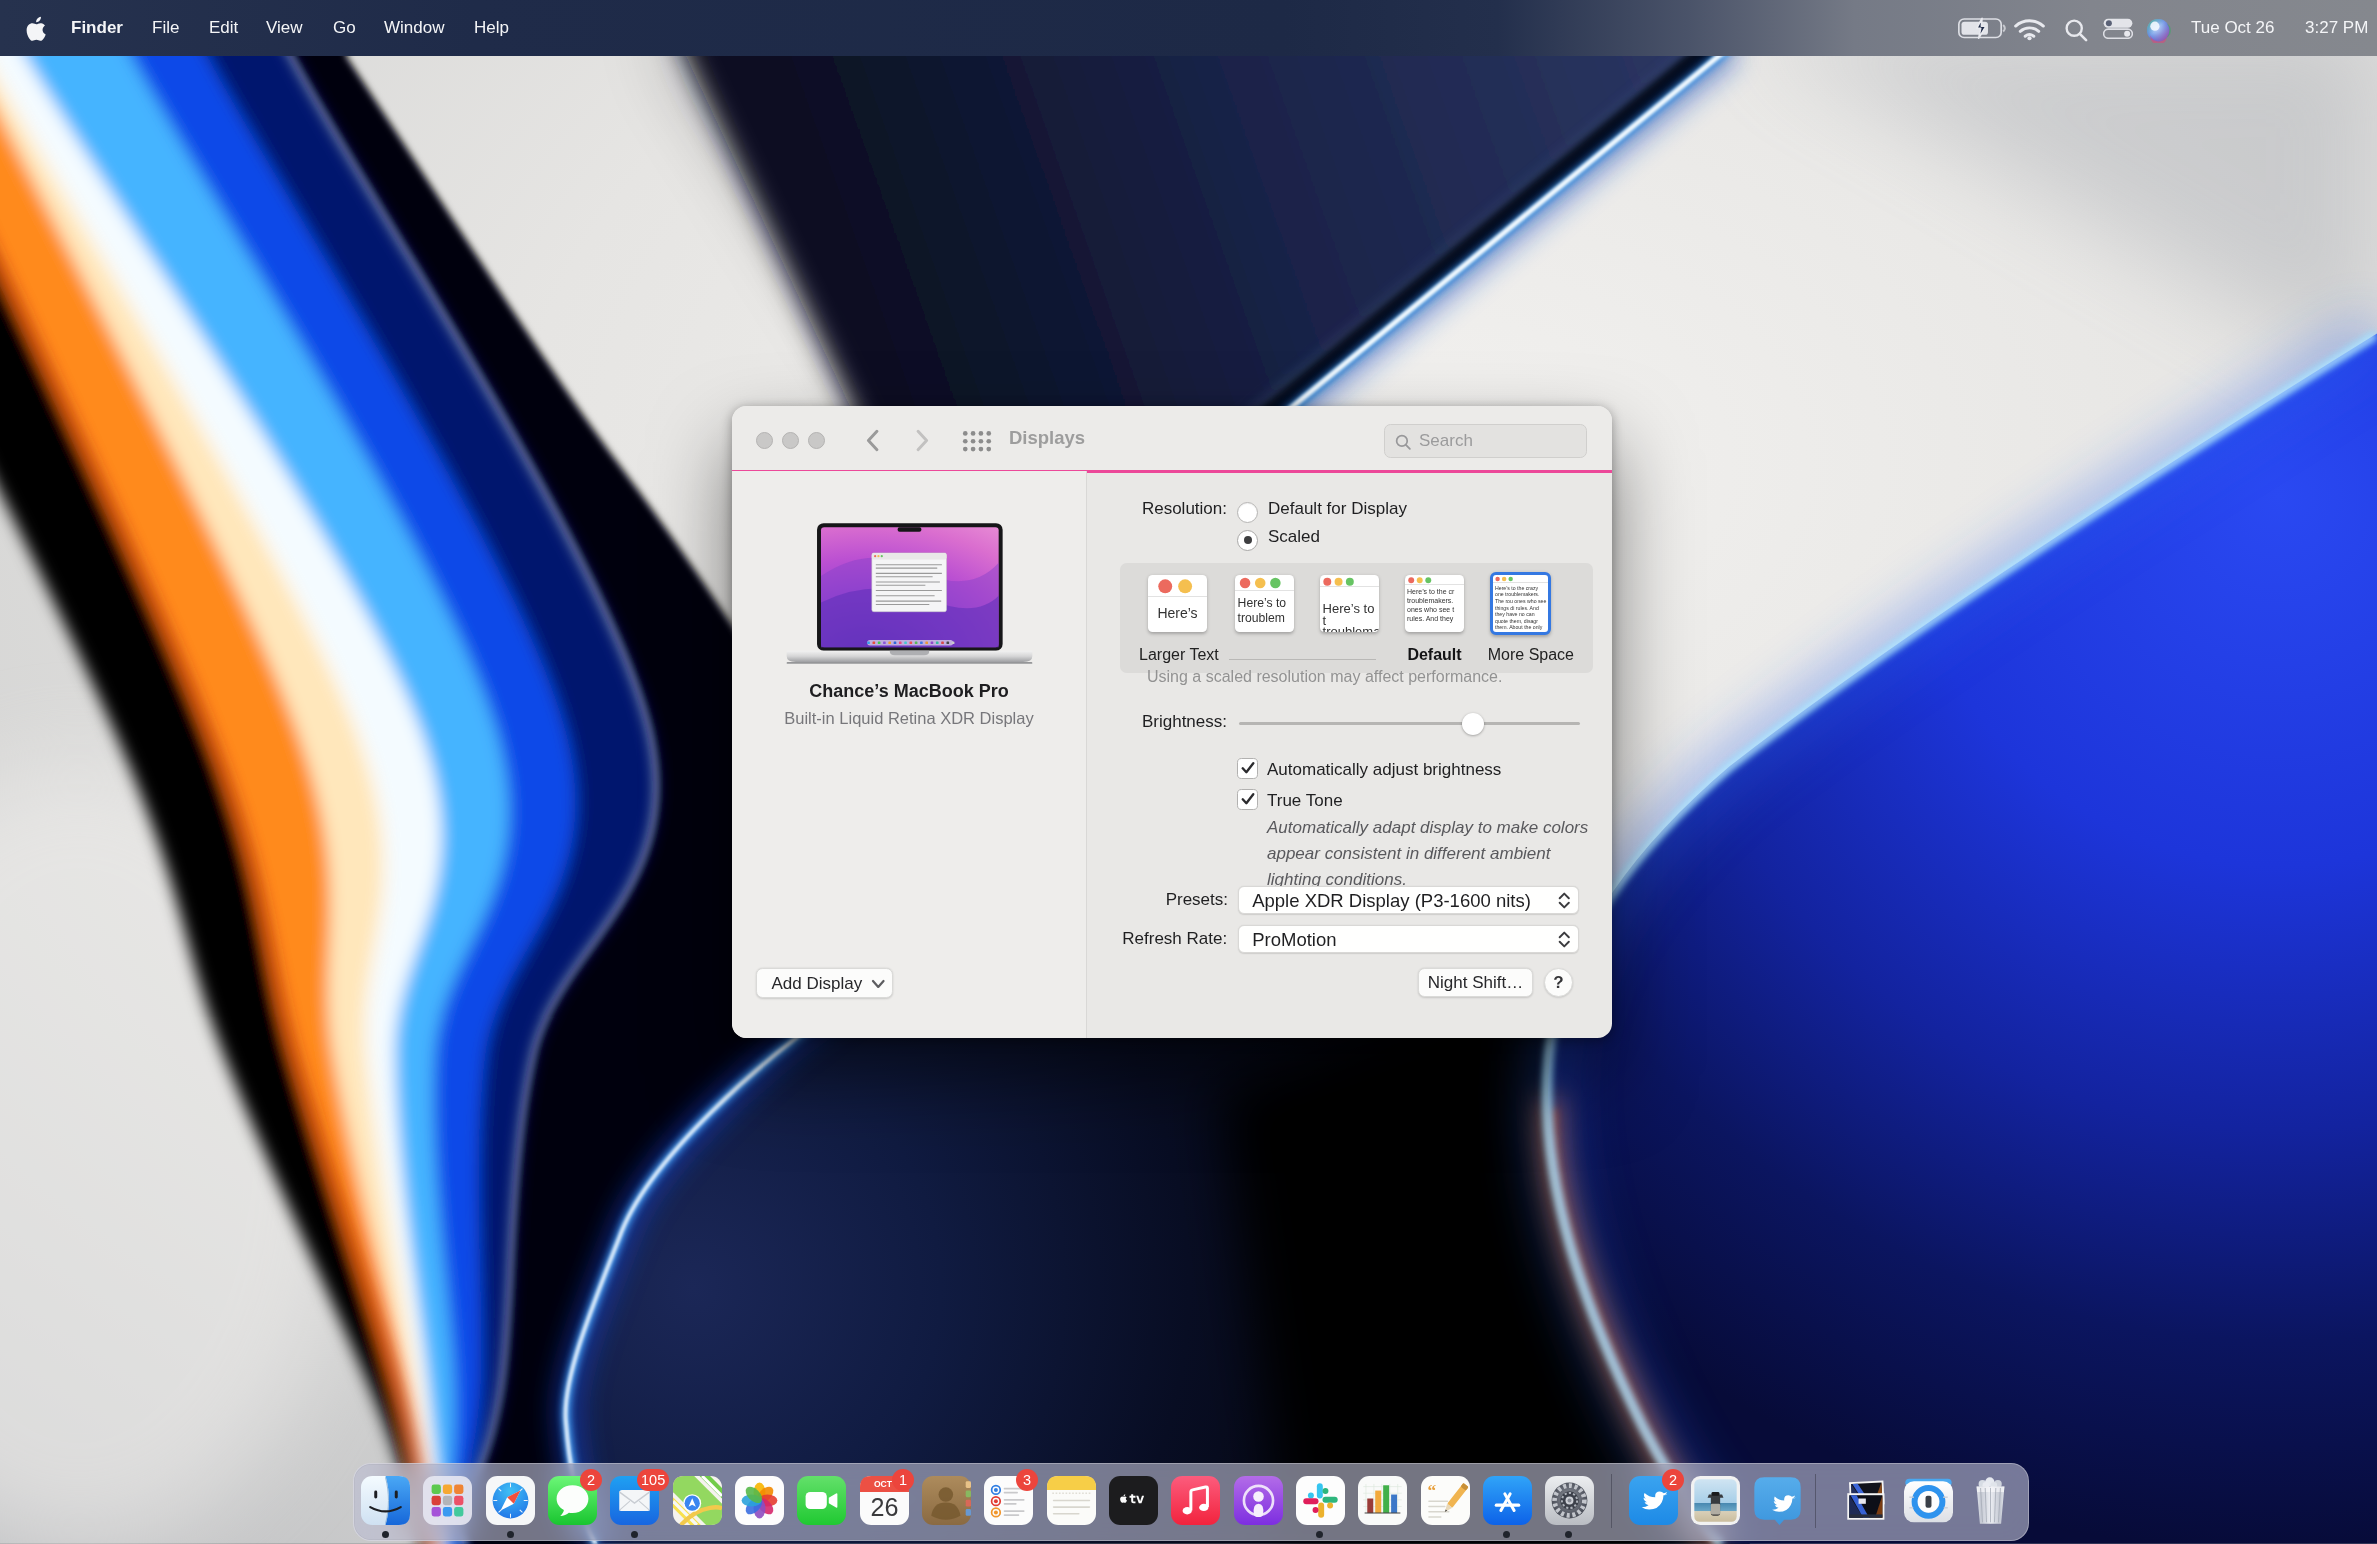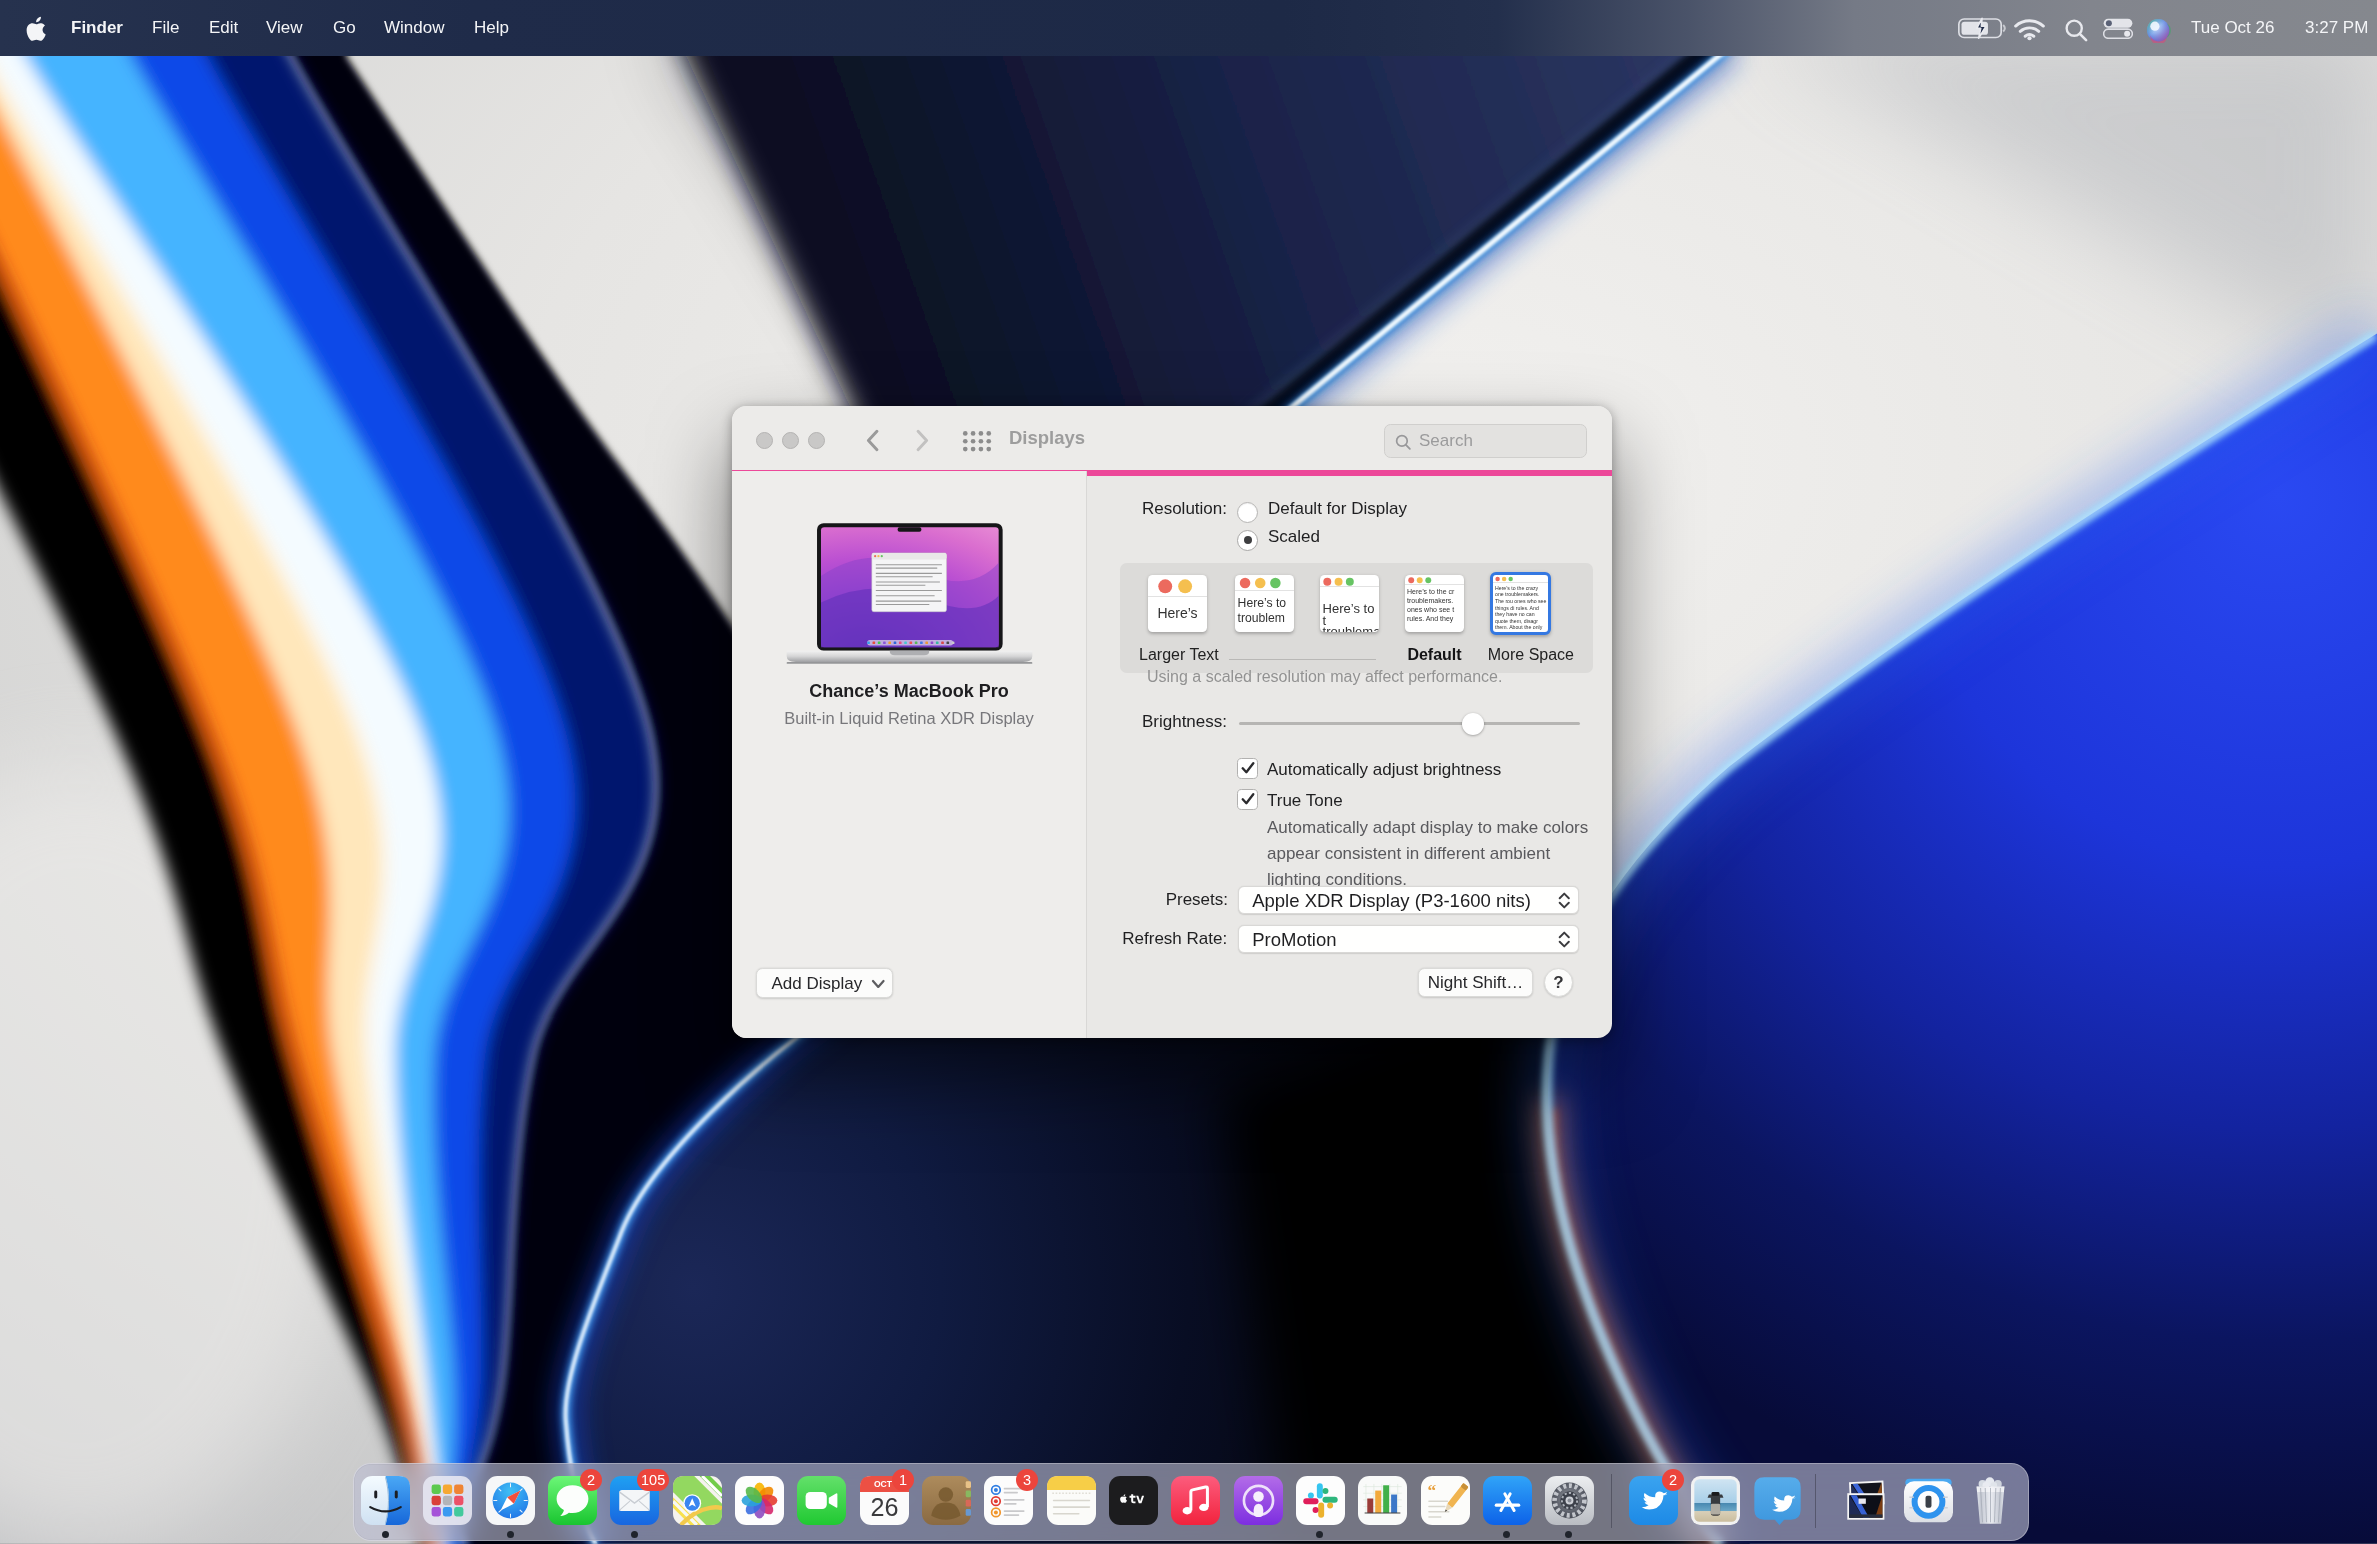--- a/index.html
+++ b/index.html
@@ -4,21 +4,21 @@
 <style>
   html,body{margin:0;padding:0;width:2377px;height:1544px;overflow:hidden;background:#000;}
   body{font-family:"Liberation Sans",sans-serif;position:relative;}
   .abs{position:absolute;}
   #menubar{position:absolute;left:0;top:0;width:2377px;height:56px;
     background:linear-gradient(90deg,#26324e 0%,#1f2b49 20%,#1d2946 54%,#232f4c 63%,#4a5369 71%,#757a86 78%,#82858d 88%,#85888e 100%);
     color:#f4f5f7;}
   .mtxt{position:absolute;top:0;height:56px;line-height:56px;font-size:17px;white-space:pre;}
   #window{position:absolute;left:732px;top:406px;width:880px;height:632px;border-radius:14.5px;
     background:#e9e8e6;box-shadow:0 40px 79px rgba(0,0,0,.5),0 2.6px 12px rgba(0,0,0,.35);overflow:hidden;}
-  #titlebar{position:absolute;left:0;top:0;width:880px;height:64px;background:#ecebe9;border-bottom:6px solid #ec4899;}
+  #titlebar{position:absolute;left:0;top:0;width:880px;height:64px;background:#ecebe9;border-bottom:3px solid #ec4899;}
   #leftpane{position:absolute;left:0;top:65px;width:354px;height:567px;background:#eeedeb;border-right:1px solid #d9d8d6;}
   .tl{position:absolute;top:26.4px;width:15px;height:15px;border-radius:50%;background:#c9c8c7;border:0.7px solid #b4b3b2;}
   #dock{position:absolute;left:353px;top:1463px;width:1674px;height:76px;border-radius:18px;
     background:rgba(187,189,210,.62);border:0.7px solid rgba(255,255,255,.30);backdrop-filter:blur(16px);box-shadow:inset 0 0 0 0.7px rgba(120,120,140,.15);}
   .dk{position:absolute;top:1476px;width:49px;height:49px;}
   .badge{position:absolute;background:#ec453c;color:#fff;font-size:14.5px;font-weight:400;
     border-radius:11.2px;height:22px;min-width:22px;line-height:22px;text-align:center;padding:0 4px;box-sizing:border-box;}
   .ddot{position:absolute;top:1531px;width:7.3px;height:7.3px;border-radius:50%;background:#20242c;}
   .dsep{position:absolute;top:1474px;width:1.3px;height:54px;background:rgba(60,60,75,.55);}
   .thumb{position:absolute;width:59px;height:57px;background:#fff;border-radius:4.6px;box-shadow:0 1.3px 3.3px rgba(0,0,0,.25);overflow:hidden;}
@@ -339,21 +339,21 @@
     <div class="abs" style="left:151px;top:287px;width:20.5px;height:20.5px;border-radius:4.6px;background:#fff;border:0.7px solid #b2b1b0;box-sizing:border-box;"></div>
     <svg class="abs" style="left:154px;top:290px" width="16" height="14.5" viewBox="0 0 24 22">
         <path d="M 4,11 L 9.5,17 L 20,3.5" stroke="#2b2b2e" stroke-width="3.6" fill="none" stroke-linecap="round" stroke-linejoin="round"></path>
       </svg>
     <div class="abs" style="left:181px;top:289px;white-space:nowrap;">Automatically adjust brightness</div>
     <div class="abs" style="left:151px;top:318px;width:20.5px;height:20.5px;border-radius:4.6px;background:#fff;border:0.7px solid #b2b1b0;box-sizing:border-box;"></div>
     <svg class="abs" style="left:154px;top:321px" width="16" height="14.5" viewBox="0 0 24 22">
         <path d="M 4,11 L 9.5,17 L 20,3.5" stroke="#2b2b2e" stroke-width="3.6" fill="none" stroke-linecap="round" stroke-linejoin="round"></path>
       </svg>
     <div class="abs" style="left:181px;top:320px;white-space:nowrap;">True Tone</div>
-    <div class="abs" style="left:181px;top:344px;width:337px;font-size:17px;line-height:26px;color:#59595d;">Automatically adapt display to make colors appear consistent in different ambient lighting conditions.</div>
+    <div class="abs" style="left:181px;top:344px;width:337px;font-size:17px;line-height:26px;color:#59595d;font-style:italic;">Automatically adapt display to make colors appear consistent in different ambient lighting conditions.</div>
     <div class="abs" style="left:36px;top:419px;width:106px;text-align:right;">Presets:</div>
     <div class="abs" style="left:152px;top:415px;width:341px;height:28px;border-radius:6px;background:#fffffe;border:0.7px solid #d9d8d6;box-shadow:0 0.7px 1.3px rgba(0,0,0,.12);box-sizing:border-box;">
       <span class="abs" style="left:13.2px;top:0;height:27px;line-height:27px;font-size:18.5px;">Apple XDR Display (P3-1600 nits)</span>
       <svg class="abs" style="left:318px;top:5.3px" width="14.5" height="17" viewBox="0 0 22 26">
         <path d="M 4,9.5 L 11,2.5 L 18,9.5" stroke="#3c3c3f" stroke-width="3" fill="none" stroke-linecap="round" stroke-linejoin="round"></path>
         <path d="M 4,16.5 L 11,23.5 L 18,16.5" stroke="#3c3c3f" stroke-width="3" fill="none" stroke-linecap="round" stroke-linejoin="round"></path>
       </svg>
     </div>
     <div class="abs" style="left:9.2px;top:458px;width:132px;text-align:right;">Refresh Rate:</div>
     <div class="abs" style="left:152px;top:454px;width:341px;height:28px;border-radius:6px;background:#fffffe;border:0.7px solid #d9d8d6;box-shadow:0 0.7px 1.3px rgba(0,0,0,.12);box-sizing:border-box;">

